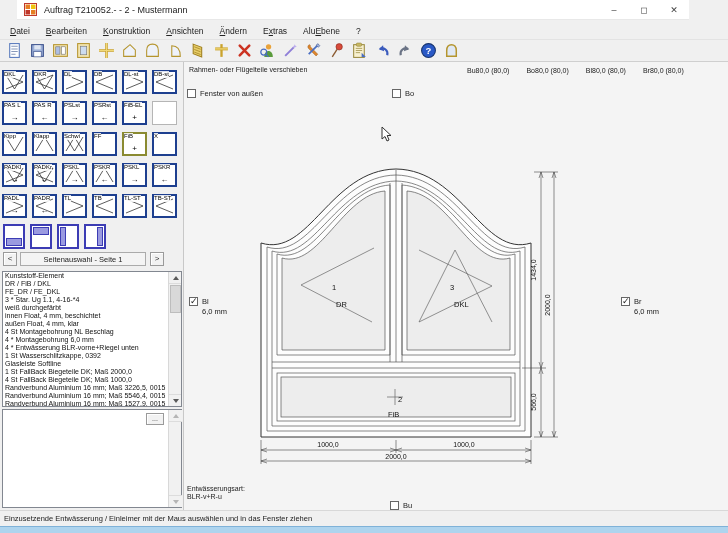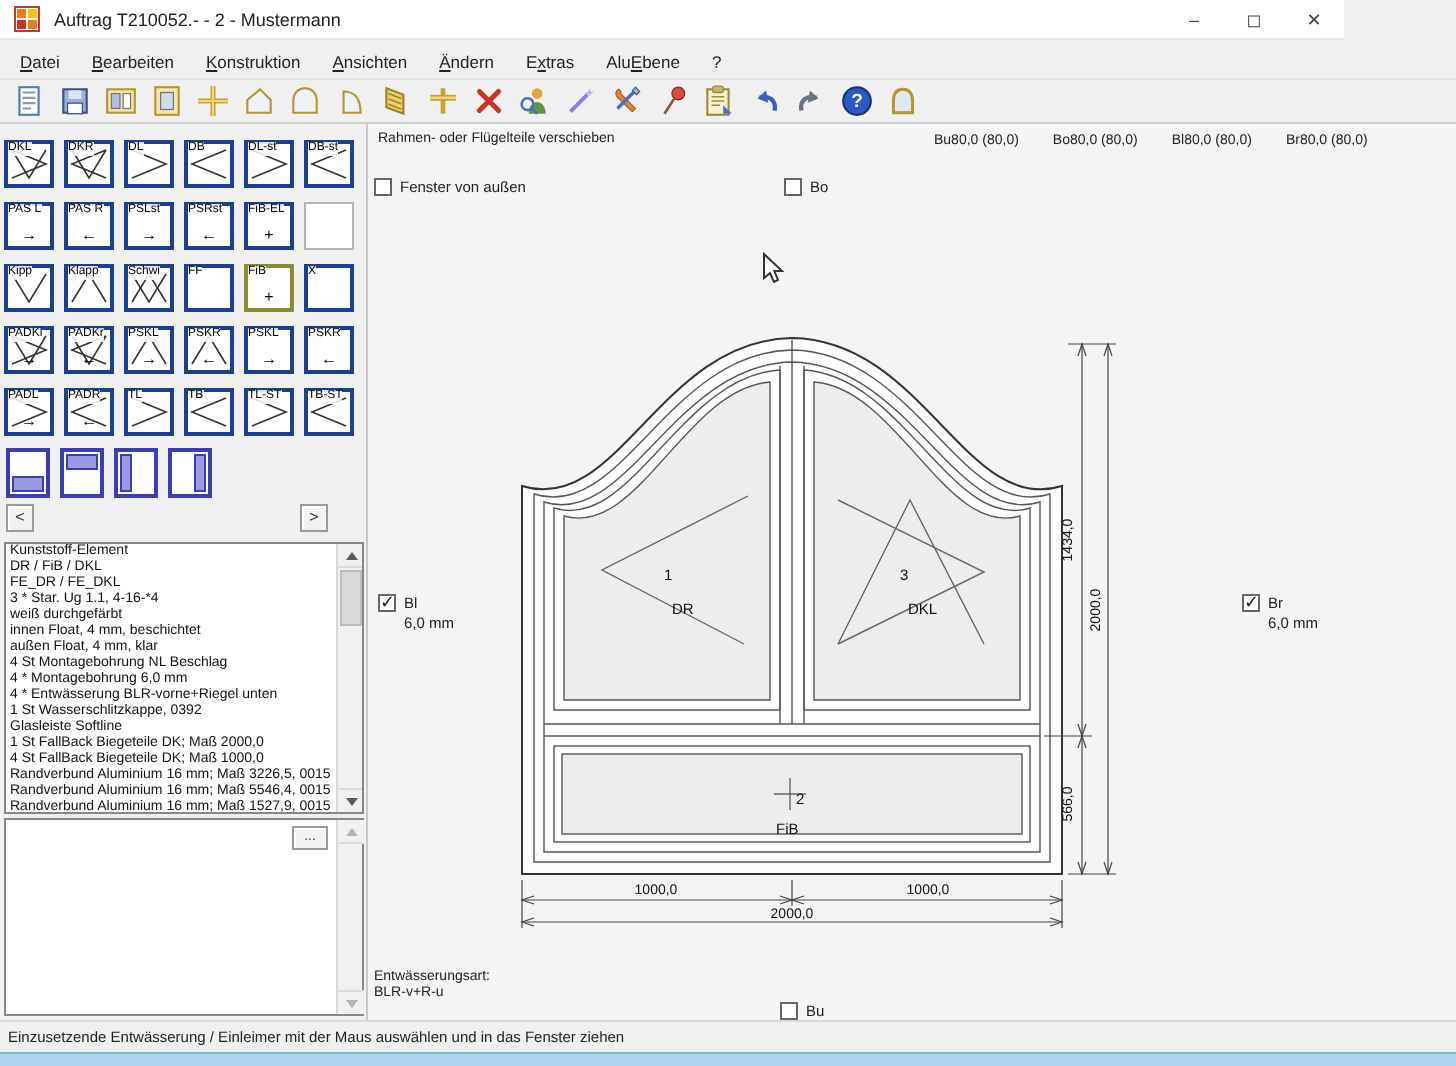--- a/index.html
+++ b/index.html
@@ -1,20 +1,20 @@
 <!DOCTYPE html>
 <html><head>
 <meta charset="utf-8">
 <style>
   html,body{margin:0;padding:0;width:728px;height:533px;overflow:hidden;
     font-family:"Liberation Sans",sans-serif;background:#f0f0f0;position:relative}
   *{box-sizing:border-box}
 
   
-  .titlebar{position:absolute;left:0;top:0;width:672px;height:20px;background:#ffffff;
+  .titlebar{position:absolute;left:17px;top:0;width:672px;height:20px;background:#ffffff;
     display:flex;align-items:center;border-bottom:1px solid #e8e8e8}
   .appicon{width:13px;height:13px;margin:0 7px 0 7px}
   .title{font-size:9px;color:#222;white-space:nowrap}
   .wincontrols{margin-left:auto;display:flex;height:20px}
   .winbtn{width:30px;height:20px;display:flex;align-items:center;justify-content:center;
     font-size:9px;color:#444}
 
   
   .menubar{position:absolute;left:0;top:20px;width:728px;height:20px;background:#f0f0f0;
     display:flex;align-items:flex-end;padding-left:2px;border-bottom:1px solid #e3e3e3}
@@ -422,20 +422,21 @@
       <div class="pbtn" style="left: 57px;">
         <div class="pbar pbar-left"></div>
       </div>
       <div class="pbtn" style="left: 84px;">
         <div class="pbar pbar-right"></div>
       </div>
     </div>
 
   <div class="navrow">
     <div class="navbtn" style="left:3px">&lt;</div>
+    <div class="navpanel">Seitenauswahl - Seite 1</div>
     <div class="navbtn" style="left:150px">&gt;</div>
   </div>
 
   <div class="listbox">
     <div>
         <div class="spec-line">Kunststoff-Element</div>
         <div class="spec-line">DR / FiB / DKL</div>
         <div class="spec-line">FE_DR / FE_DKL</div>
         <div class="spec-line">3 * Star. Ug 1.1, 4-16-*4</div>
         <div class="spec-line">weiß durchgefärbt</div>

